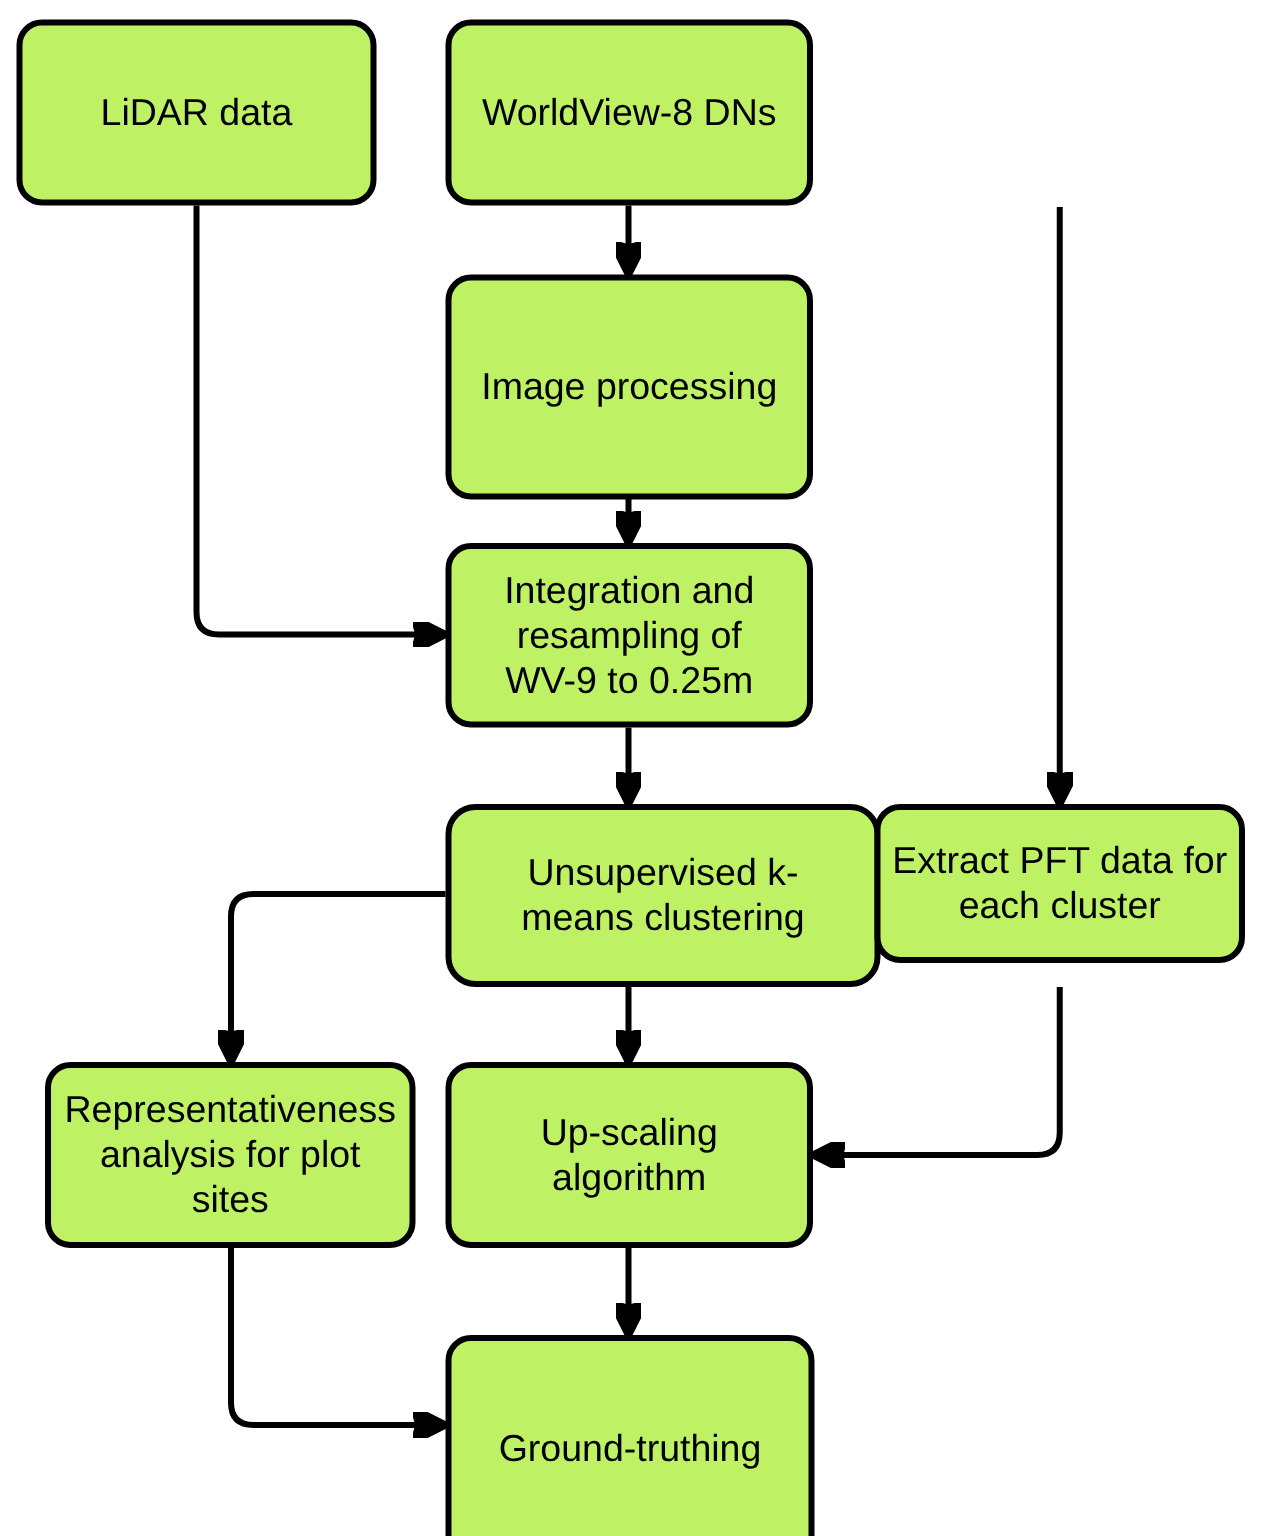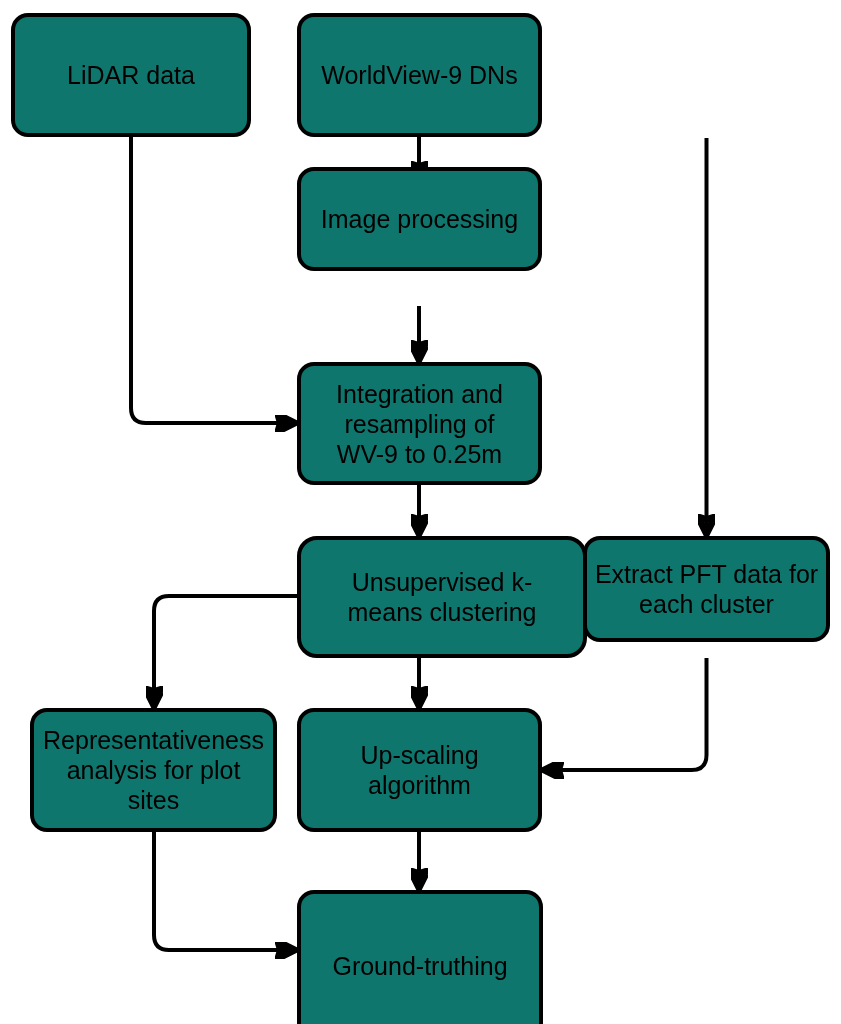--- a/index.html
+++ b/index.html
@@ -25,39 +25,39 @@
   .edges path {
     fill: none;
     stroke: #000000;
     stroke-width: 4;
   }
   .node {
     position: absolute;
     box-sizing: border-box;
     border: 4px solid #000000;
     border-radius: 17px;
-    background: #0f766e;
+    background: #bef264;
     display: flex;
     align-items: center;
     justify-content: center;
     text-align: center;
   }
   .node .label {
     display: block;
     white-space: pre-line;
     font-size: 25px;
     line-height: 30px;
     color: #000000;
     padding: 0 6px;
   }
   
   #n-lidar        { left: 11px;  top: 13px;  width: 240px; height: 124px; }
   #n-worldview    { left: 297px; top: 13px;  width: 245px; height: 124px; }
   #n-fieldpft     { left: 583px; top: 14px;  width: 247px; height: 124px; }
-  #n-imgproc      { left: 297px; top: 167px; width: 245px; height: 104px; }
+  #n-imgproc      { left: 297px; top: 183px; width: 245px; height: 150px; }
   #n-integration  { left: 297px; top: 362px; width: 245px; height: 123px; }
   #n-kmeans       { left: 297px; top: 536px; width: 290px; height: 122px; border-radius: 20px; }
   #n-extract      { left: 583px; top: 536px; width: 247px; height: 106px; }
   #n-represent    { left: 30px;  top: 708px; width: 247px; height: 124px; }
   #n-upscale      { left: 297px; top: 708px; width: 245px; height: 124px; }
   #n-ground       { left: 297px; top: 890px; width: 246px; height: 151px; }
 </style>
 </head>
 <body>
 
@@ -80,21 +80,21 @@
     <path d="M706.5,658 L706.5,755 Q706.5,770 691.5,770 L545,770" marker-end="url(#arrow)"></path>
     <path d="M419,832 L419,887" marker-end="url(#arrow)"></path>
     <path d="M154,832 L154,935 Q154,950 169,950 L294,950" marker-end="url(#arrow)"></path>
   </svg>
 
   <div class="node" id="n-lidar">
     <span class="label">LiDAR data</span>
   </div>
 
   <div class="node" id="n-worldview">
-    <span class="label">WorldView-9 DNs</span>
+    <span class="label">WorldView-8 DNs</span>
   </div>
 
 
   <div class="node" id="n-imgproc">
     <span class="label">Image processing</span>
   </div>
 
   <div class="node" id="n-integration">
     <span class="label">Integration and
 resampling of

